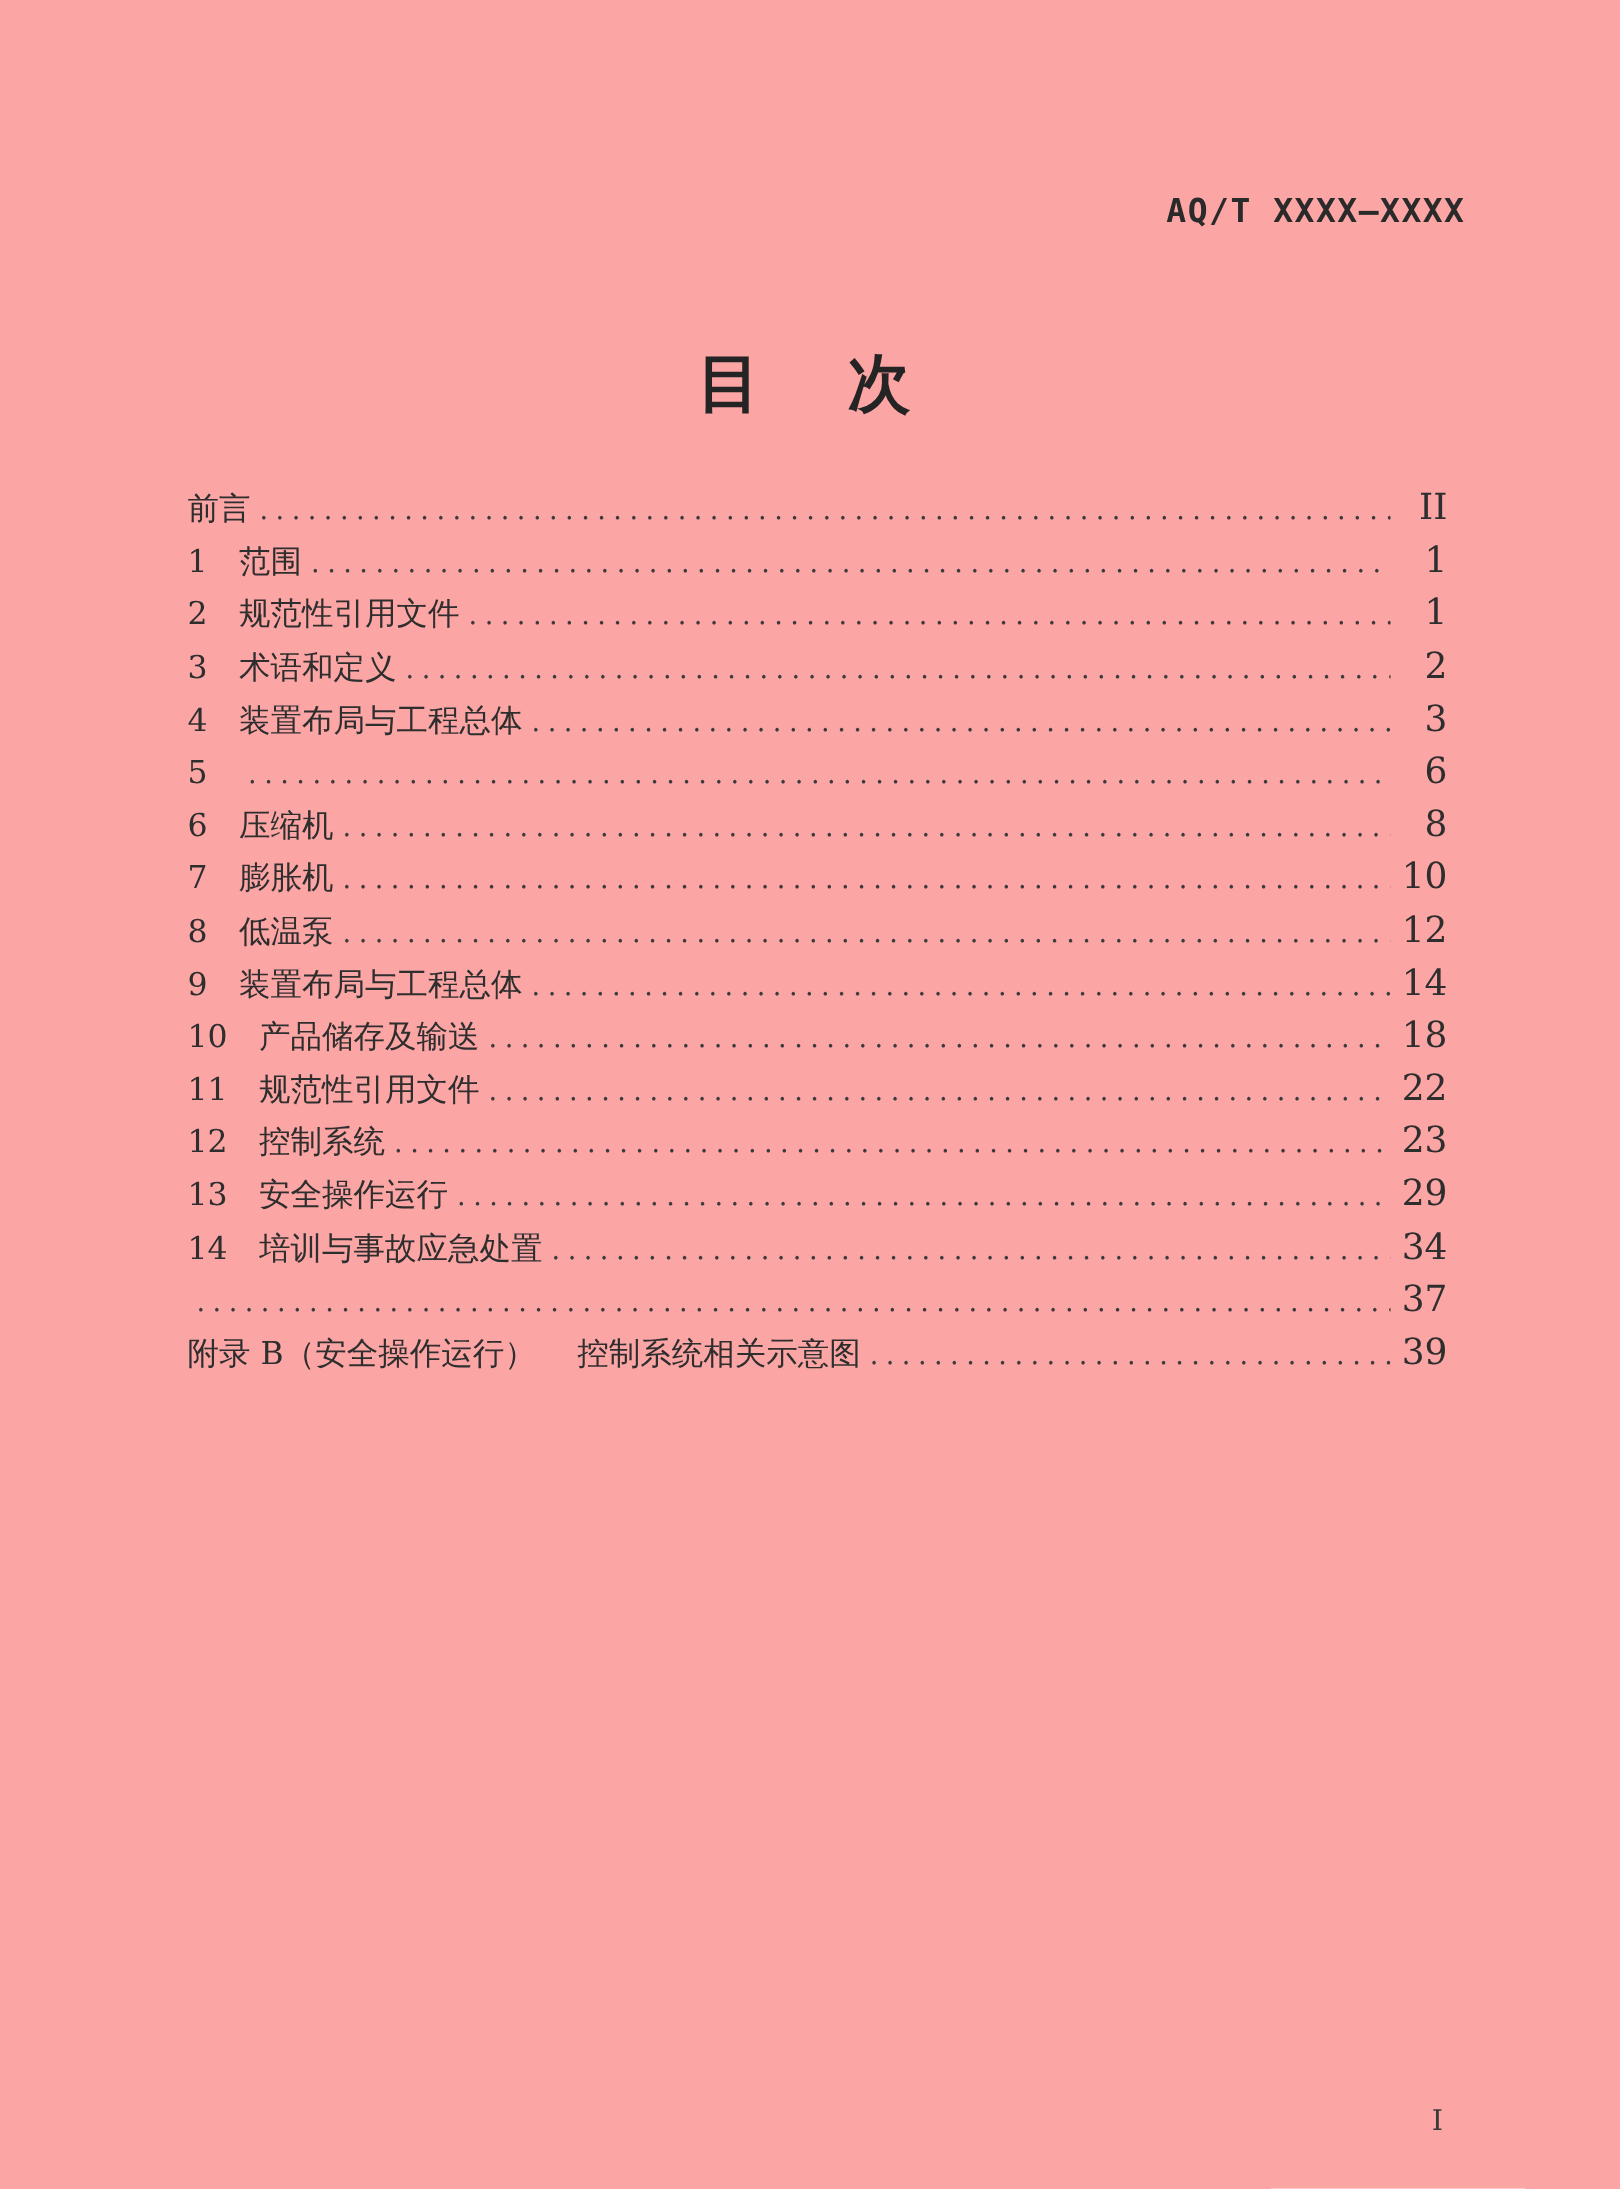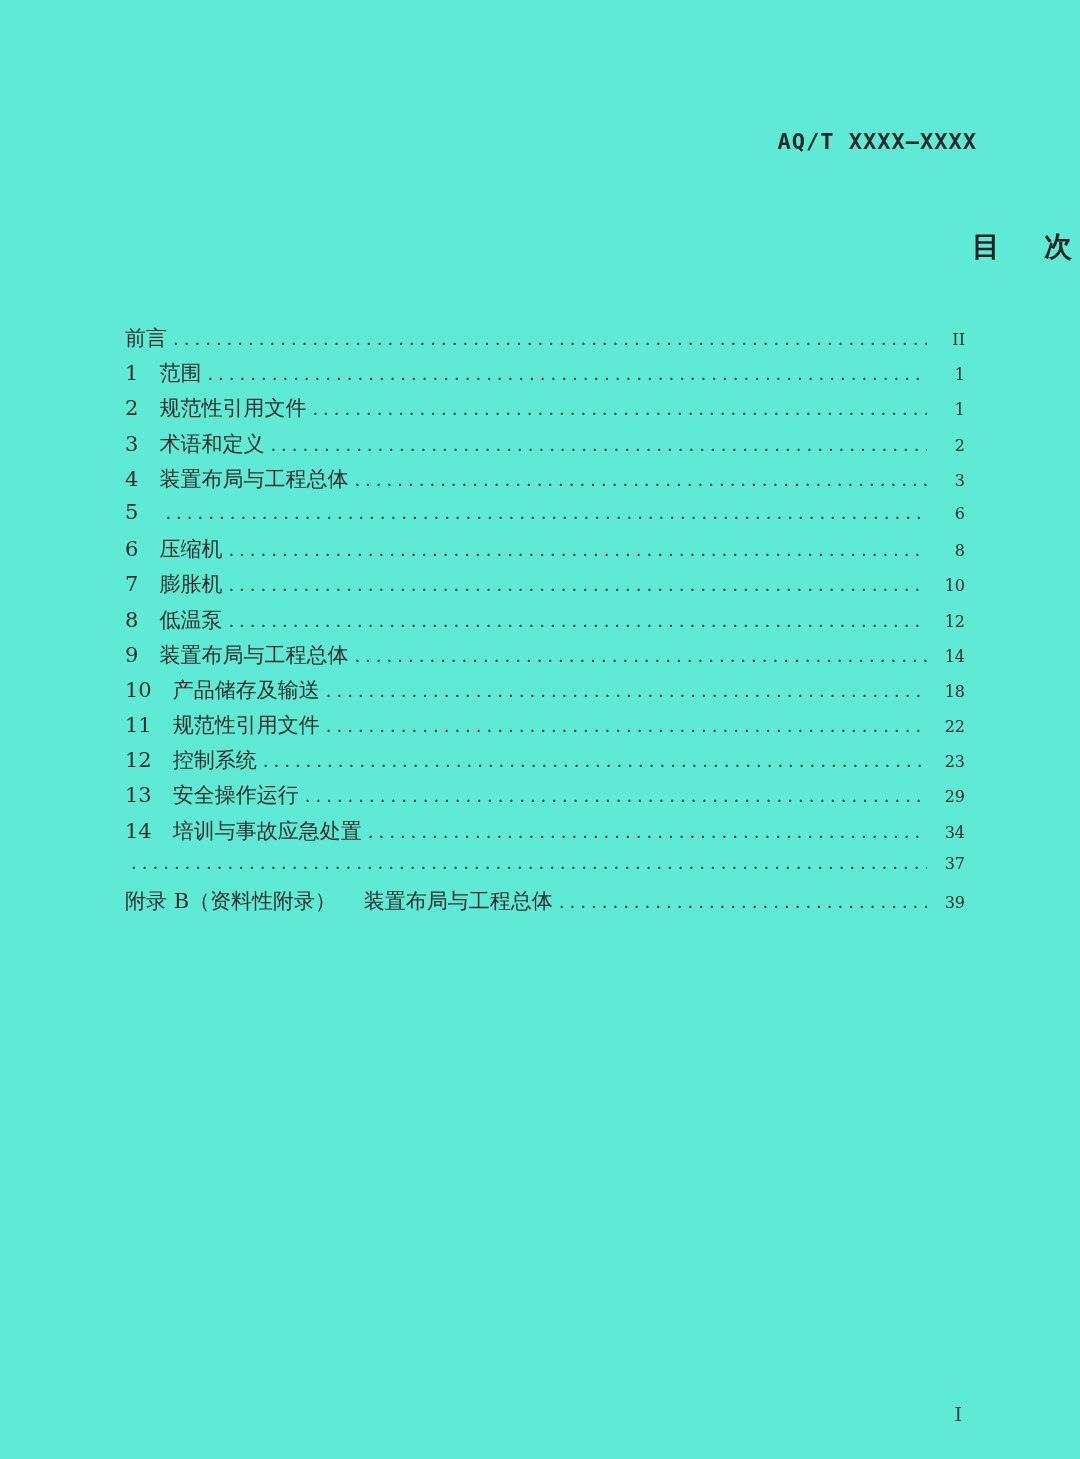--- a/index.html
+++ b/index.html
@@ -6,36 +6,36 @@
   html, body { background: #ffffff; }
   body {
     width: 1080px; height: 1459px;
     font-family: "DejaVu Serif", "Liberation Serif", serif;
     color: #2e2e2e;
     position: relative;
     overflow: hidden;
   }
   .page {
     position: absolute; inset: 0;
-    background: #5eead4;
+    background: #fca5a5;
   }
   .doc-header {
     position: absolute;
     top: 129px; right: 103px;
     font-family: "DejaVu Sans Mono", "Liberation Mono", monospace;
     font-size: 22px;
     font-weight: bold;
     letter-spacing: 1px;
     color: #2a2a2a;
   }
   .doc-title {
     position: absolute;
     top: 228px; left: 0; right: 0;
-    text-align: right;
-    font-size: 28px;
+    text-align: center;
+    font-size: 42px;
     font-weight: bold;
     letter-spacing: 8px;
     color: #242424;
   }
   .toc {
     position: absolute;
     top: 324px; left: 125px; right: 115px;
   }
   .toc-row {
     display: flex;
@@ -57,21 +57,21 @@
     font-size: 18px;
     letter-spacing: 5px;
     color: #3a3a3a;
     margin-left: 6px;
     margin-right: 4px;
   }
   .toc-page {
     flex: 0 0 auto;
     min-width: 34px;
     text-align: right;
-    font-size: 16px;
+    font-size: 24px;
     color: #2e2e2e;
   }
   .doc-footer {
     position: absolute;
     bottom: 34px; right: 118px;
     font-size: 19px;
     color: #3a3a3a;
   }
 </style>
 </head>
@@ -189,20 +189,20 @@
   </div>
 
   <div class="toc-row">
     <span class="toc-num"></span>
     <span class="toc-leader">................................................................................................................................................................</span>
     <span class="toc-page">37</span>
   </div>
 
   <div class="toc-row">
     <span class="toc-num"></span>
-    <span class="toc-title">附录 B（资料性附录）　 装置布局与工程总体</span>
+    <span class="toc-title">附录 B（安全操作运行）　 控制系统相关示意图</span>
     <span class="toc-leader">................................................................................................................................................................</span>
     <span class="toc-page">39</span>
   </div>
 </div>
 
   <div class="doc-footer">I</div>
 </div>
 
 </body></html>

